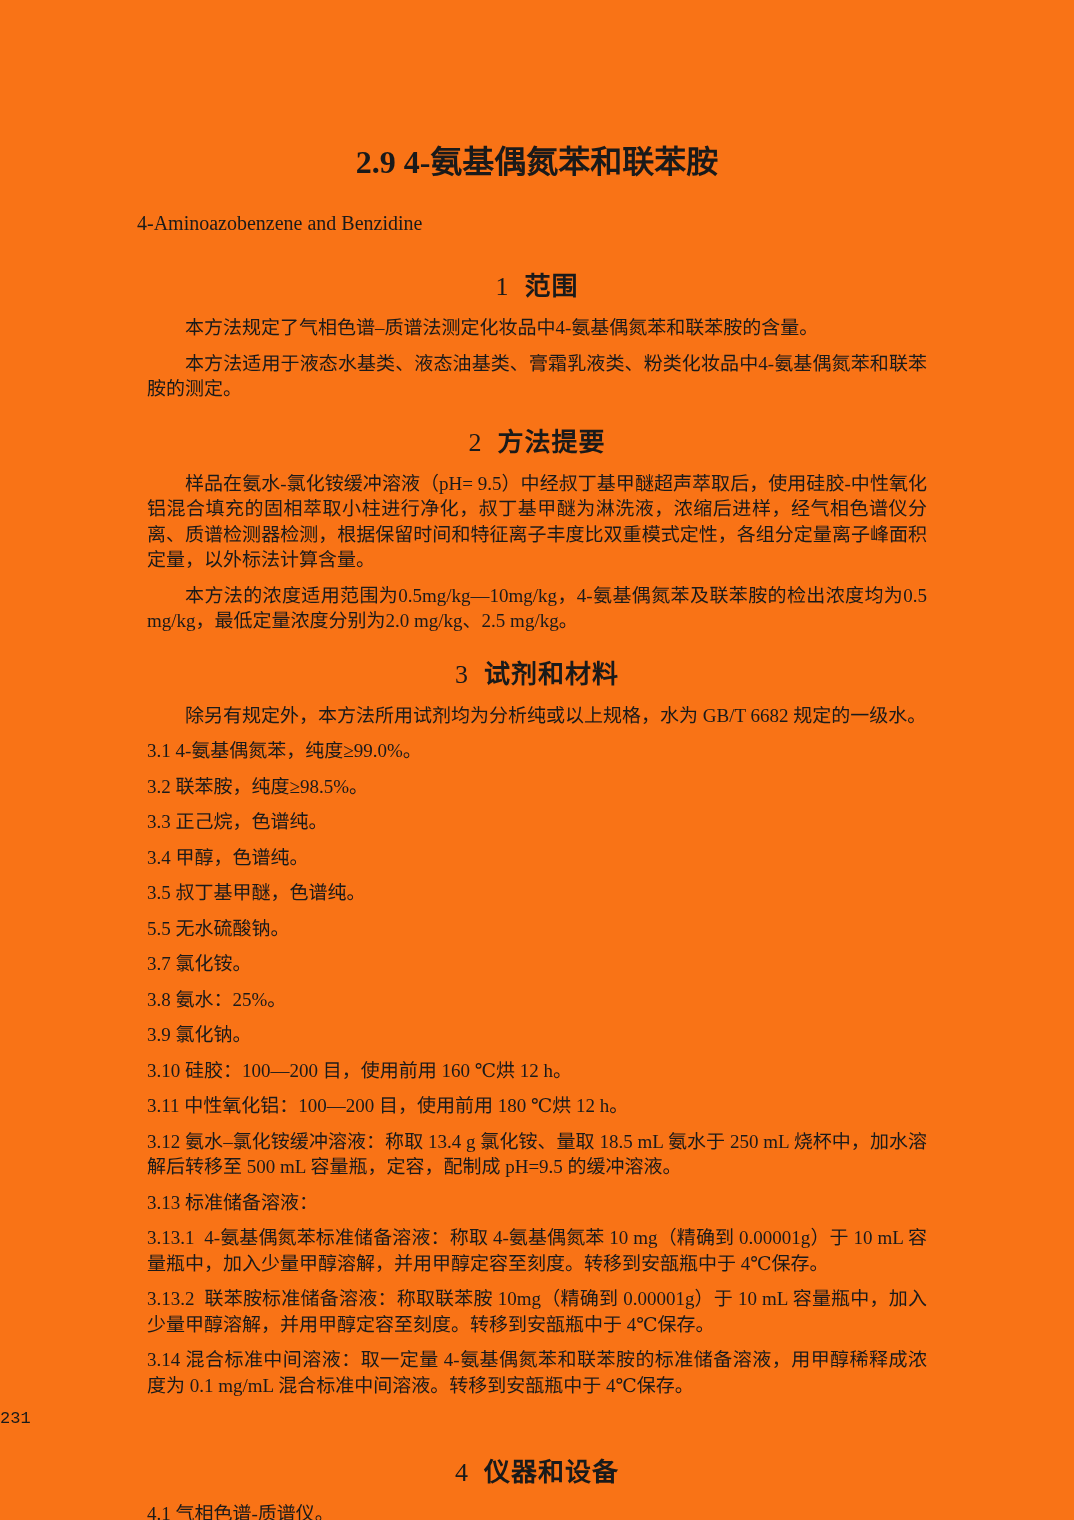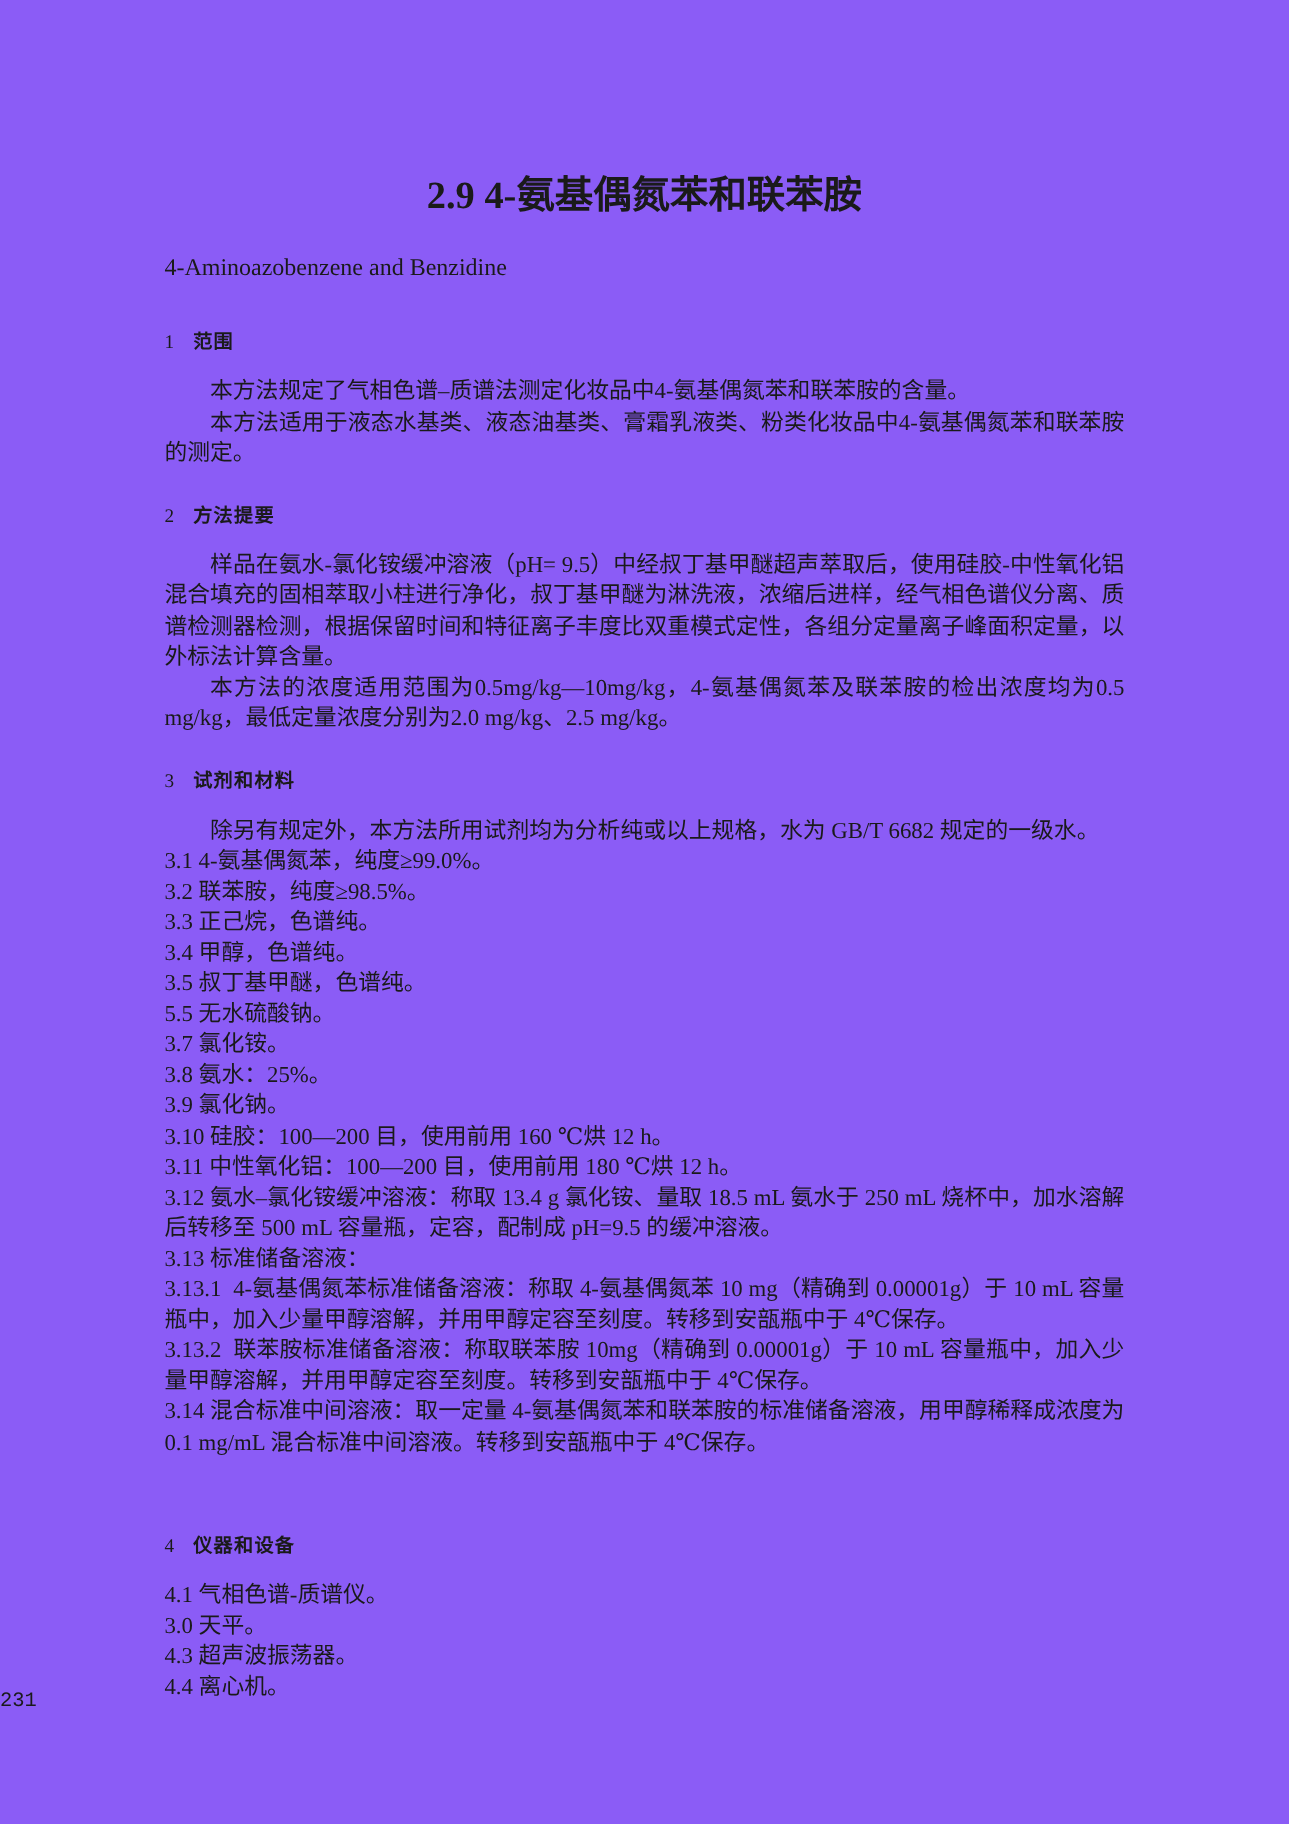--- a/index.html
+++ b/index.html
@@ -4,21 +4,21 @@
 <style>
   html, body {
     margin: 0;
     padding: 0;
     background: #ffffff;
   }
   .page {
     position: relative;
     width: 1074px;
     height: 1520px;
-    background: #8b5cf6;
+    background: #f97316;
     color: #1a1a1a;
     font-family: "Liberation Serif", "DejaVu Serif", serif;
     overflow: hidden;
   }
   .content {
     width: 800px;
     margin: 0 auto;
   }
   .doc-title {
     margin: 0;
@@ -31,22 +31,23 @@
   }
   .doc-subtitle {
     margin-top: 26px;
     font-size: 20px;
     line-height: 26px;
     text-align: left;
     font-family: "Liberation Serif", "DejaVu Serif", serif;
   }
   .sec-heading {
     margin-top: 26px;
-    font-size: 16px;
+    font-size: 26px;
     line-height: 28px;
+    text-align: center;
   }
   .sec-heading.first {
     margin-top: 36px;
   }
   .sec-heading.extra-gap {
     margin-top: 60px;
   }
   .sec-num {
     font-family: "Liberation Serif", "DejaVu Serif", serif;
     font-weight: normal;
@@ -55,21 +56,21 @@
   }
   .sec-label {
     font-family: "Liberation Sans", "DejaVu Sans", sans-serif;
     font-weight: bold;
     letter-spacing: 1px;
   }
   .para-block {
     margin-top: 14px;
   }
   .para-block p {
-    margin: 0;
+    margin: 10px;
     font-size: 19px;
     line-height: 25.5px;
     text-align: justify;
     white-space: pre-wrap;
   }
   .para-block p.indent {
     text-indent: 2em;
   }
   .footer-pagenum {
     position: absolute;

